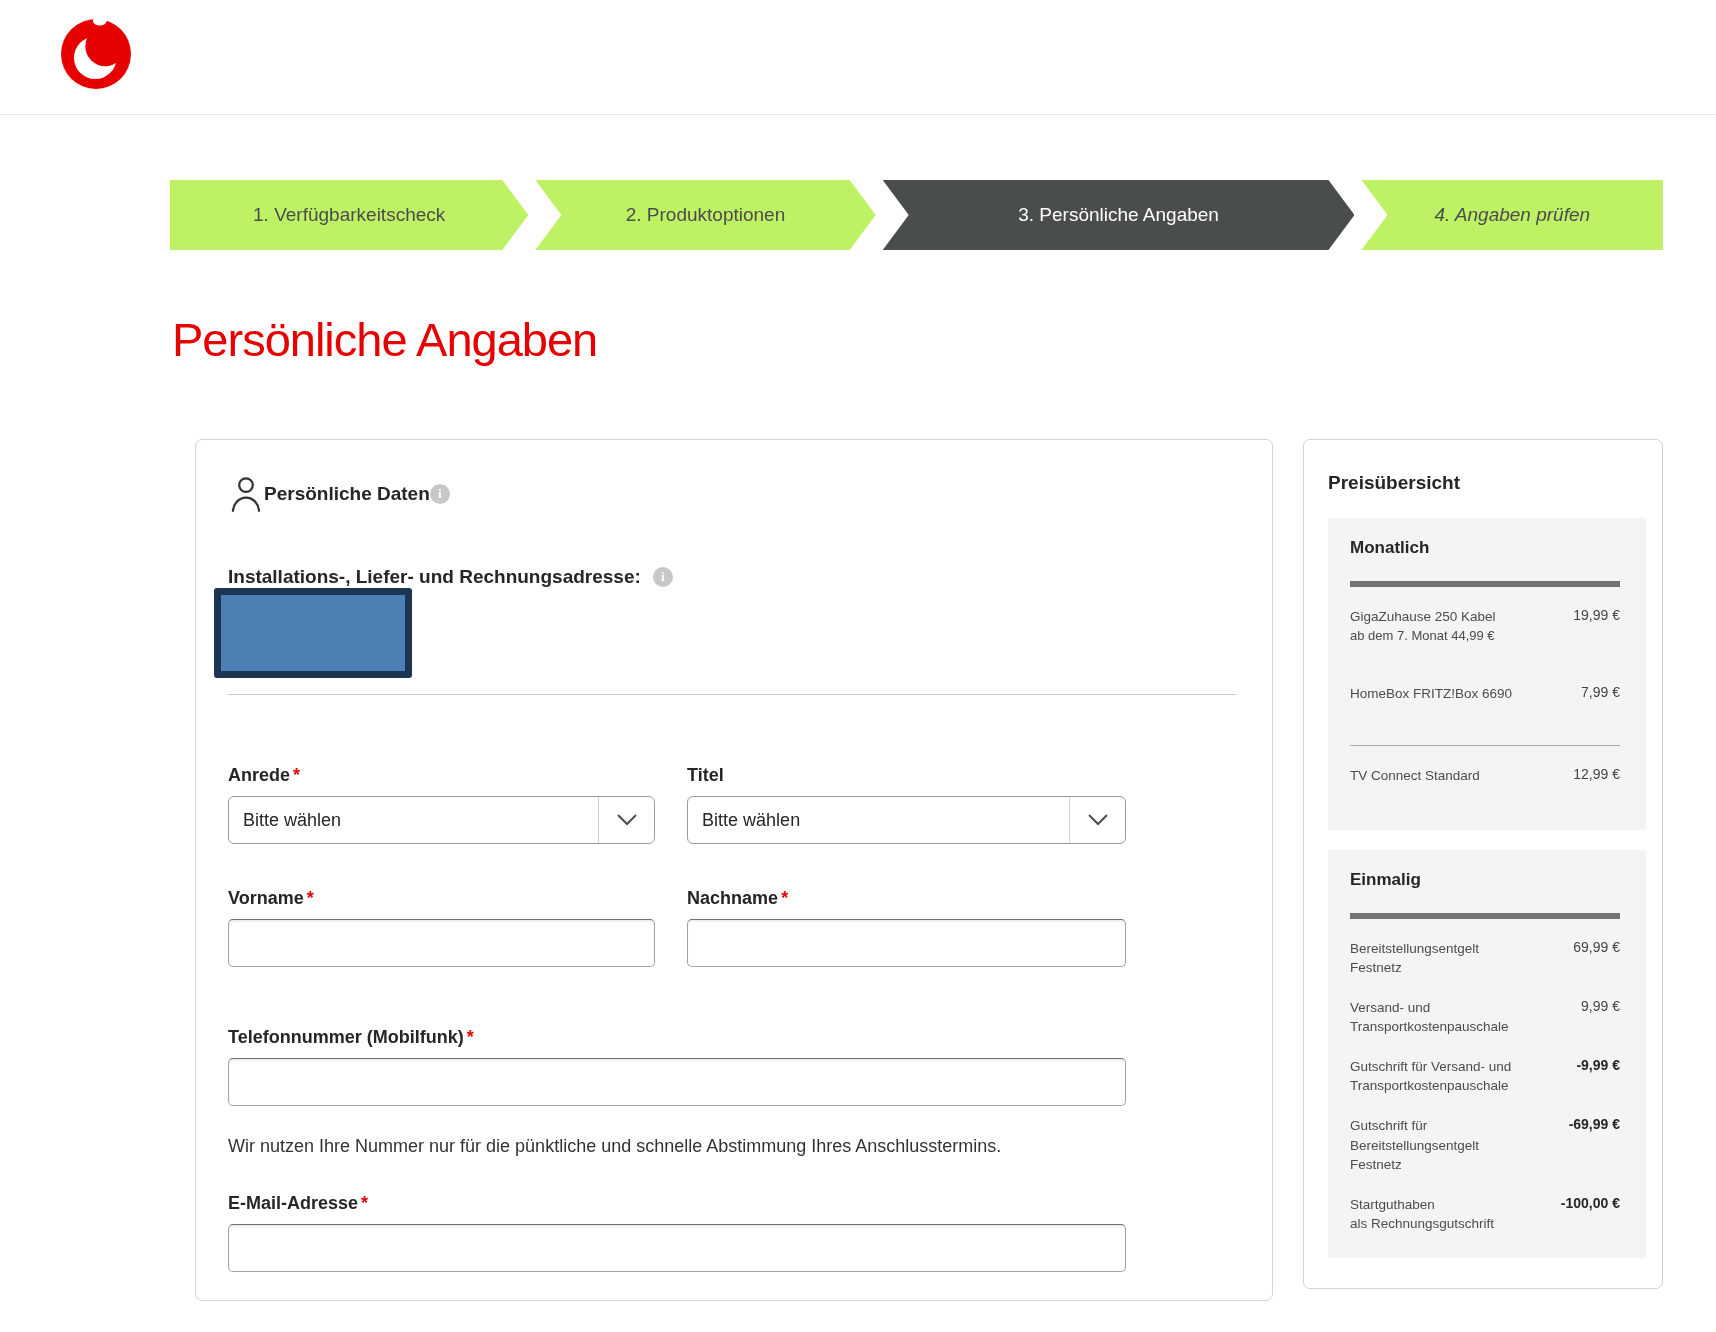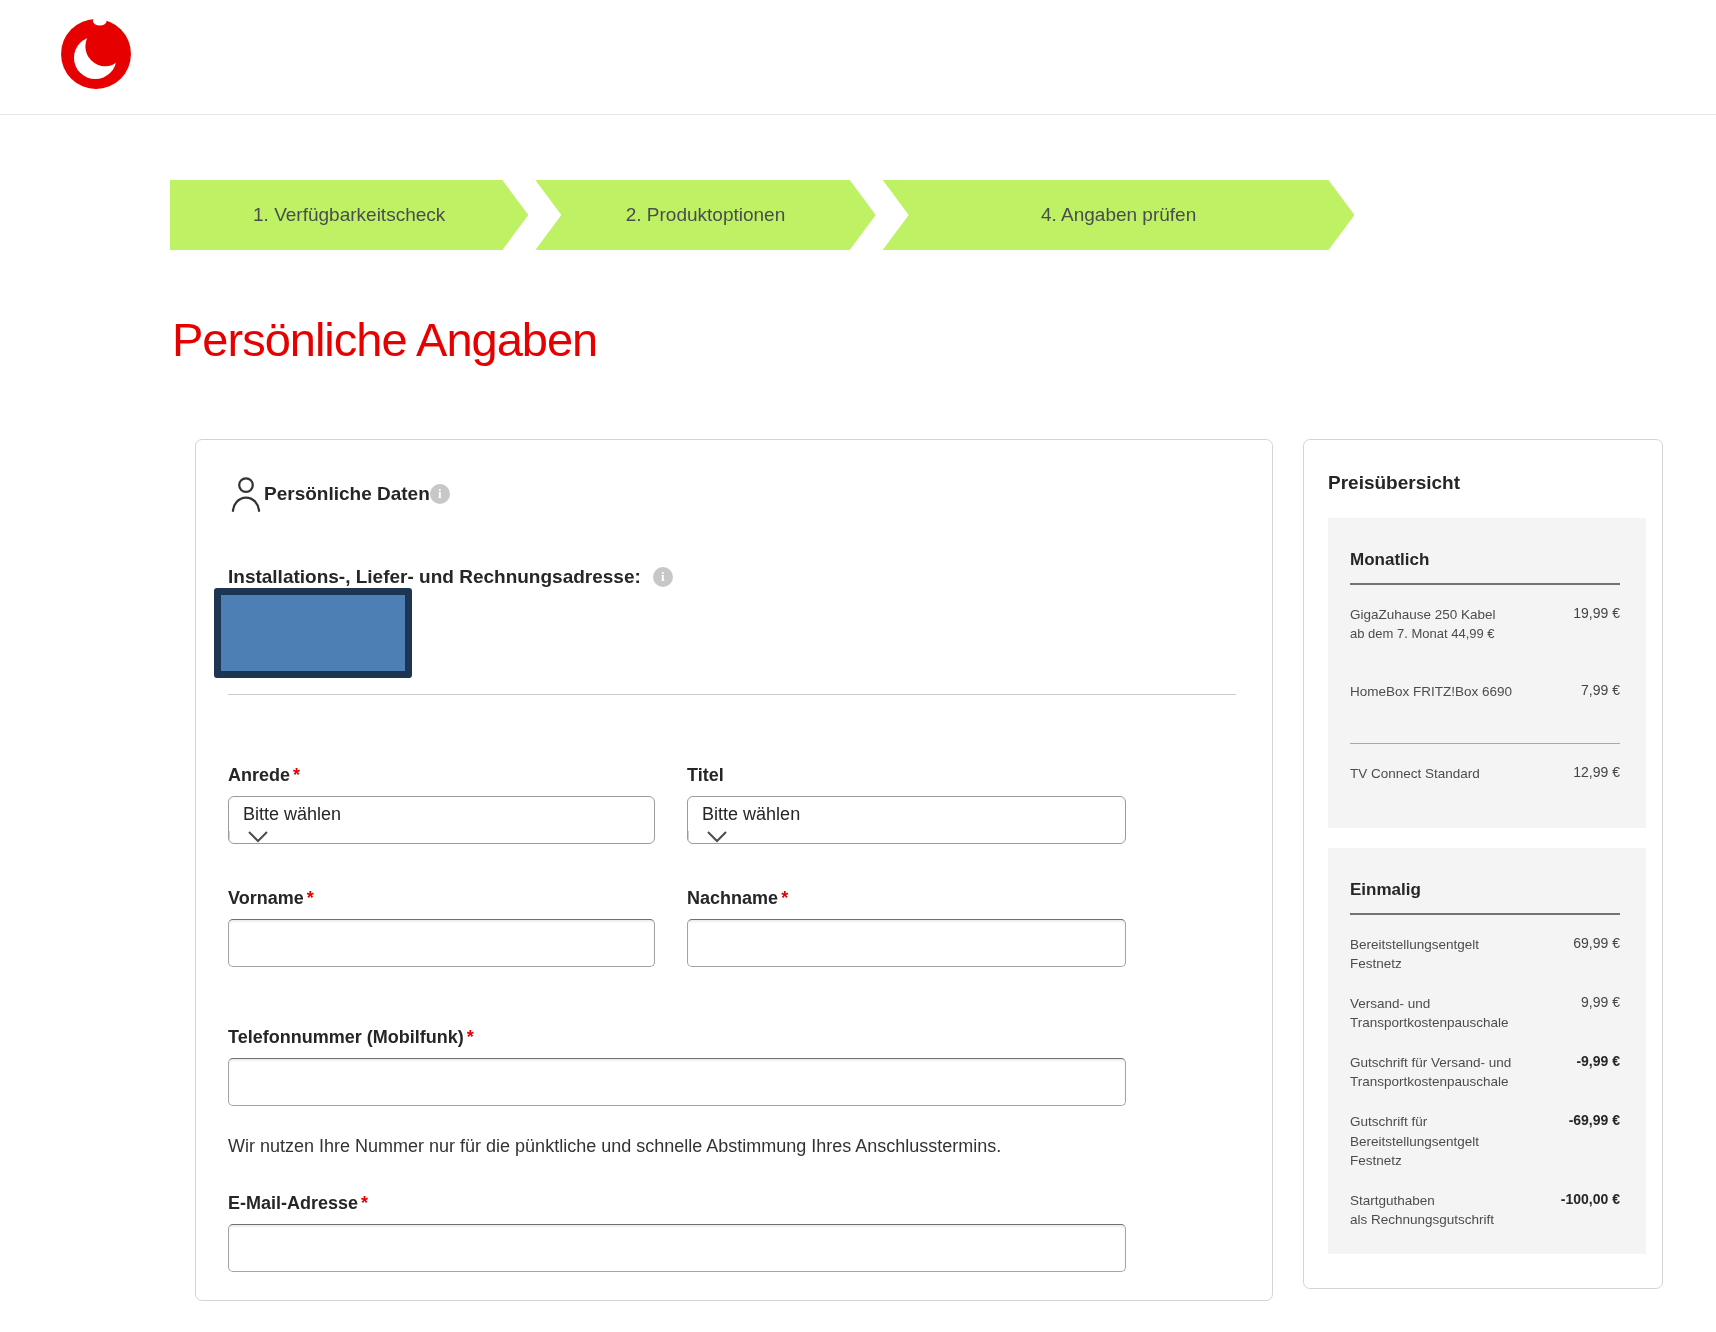--- a/index.html
+++ b/index.html
@@ -52,41 +52,41 @@
 
   .content-divider { border: none; border-top: 1px solid #cccccc; margin: 16px 0 70px 0; }
 
   .fields { width: 898px; }
   .field-row { display: flex; gap: 32px; margin-bottom: 44px; }
   .col-a { width: 433px; }
   .col-b { width: 445px; }
   .field-label { font-size: 18px; font-weight: 700; color: #262626; margin-bottom: 10px; }
 
   .select { height: 48px; border: 1px solid #9b9b9b; border-radius: 6px; background: #fff;
-    display: flex; align-items: stretch; cursor: pointer; overflow: hidden; flex-direction: column; }
+    display: flex; align-items: stretch; cursor: pointer; overflow: hidden; }
   .select .value { flex: 1; display: flex; align-items: center; padding-left: 14px;
     font-size: 18px; color: #262626; }
   .select .chev { width: 56px; border-left: 1px solid #d0d0d0; display: flex;
     align-items: center; justify-content: center; }
 
   input[type="text"] { width: 100%; height: 48px; border: 1px solid #a3a3a3;
     border-top-color: #6f6f6f; border-radius: 5px; background: #fff;
     box-shadow: inset 0 2px 2px rgba(0,0,0,0.07); font-size: 18px; padding: 0 14px;
     color: #262626; }
 
   .single { margin-bottom: 0; }
   .help-text { font-size: 18px; color: #333; margin: 30px 0 36px 0; font-weight: 400; }
 
   
   .price-card { width: 360px; min-height: 850px; padding: 22px 16px 20px 24px; }
   .price-title { font-size: 19px; font-weight: 700; color: #262626; margin: 10px 0 24px 0; }
   .panel { background: #f4f4f4; padding: 20px 26px 24px 22px; }
   .panel + .panel { margin-top: 20px; }
   .panel-heading { font-size: 17px; font-weight: 700; color: #262626;
-    padding-bottom: 13px; border-bottom: 2px solid #737373; margin-top: 12px; }
+    padding-bottom: 23px; border-bottom: 6px solid #737373; }
   .price-row { display: flex; align-items: flex-start; margin-top: 20px; }
   .price-name { flex: 1; font-size: 13.5px; color: #4a4d4e; line-height: 1.45;
     padding-right: 10px; white-space: pre-line; }
   .price-sub { font-size: 13px; color: #4a4d4e; line-height: 1.4; }
   .price-sub:empty { display: none; }
   .price-val { font-size: 14px; color: #444; white-space: nowrap; }
   .price-row.bold .price-val { font-weight: 700; color: #262626; }
   .group-divider { border: none; border-top: 1px solid #a8a8a8; margin: 22px 0 2px 0; }
 
   .icon-svg { display: block; }
@@ -104,20 +104,23 @@
     </svg>
   </div>
 </div>
 
 <div class="progress">
   <div class="step">
     <span>1. Verfügbarkeitscheck</span>
   </div>
   <div class="step">
     <span>2. Produktoptionen</span>
+  </div>
+  <div class="step active">
+    <span>3. Persönliche Angaben</span>
   </div>
   <div class="step">
     <span>4. Angaben prüfen</span>
   </div>
 </div>
 
 <h1 class="page-title">Persönliche Angaben</h1>
 
 <div class="main">
 

